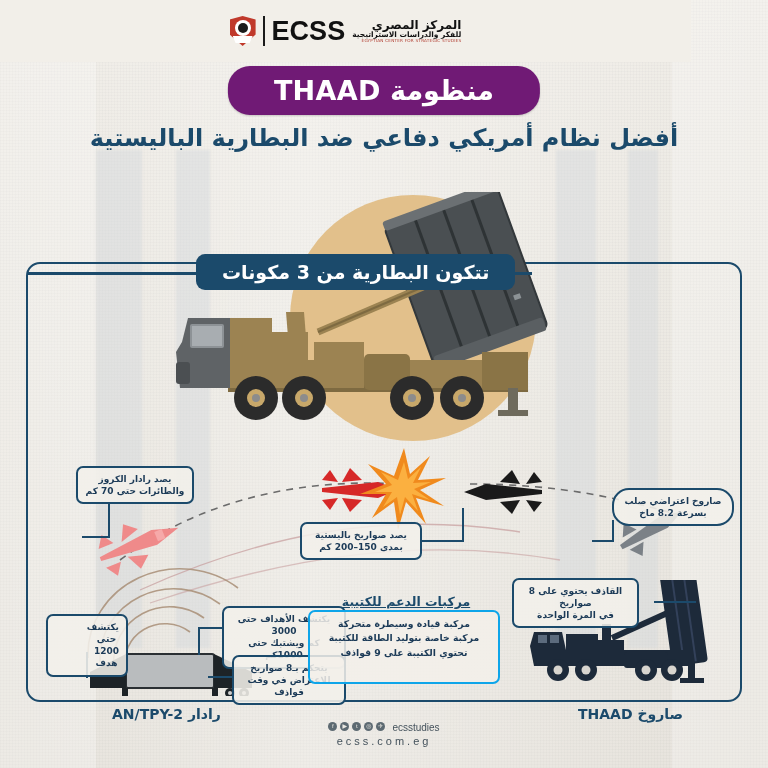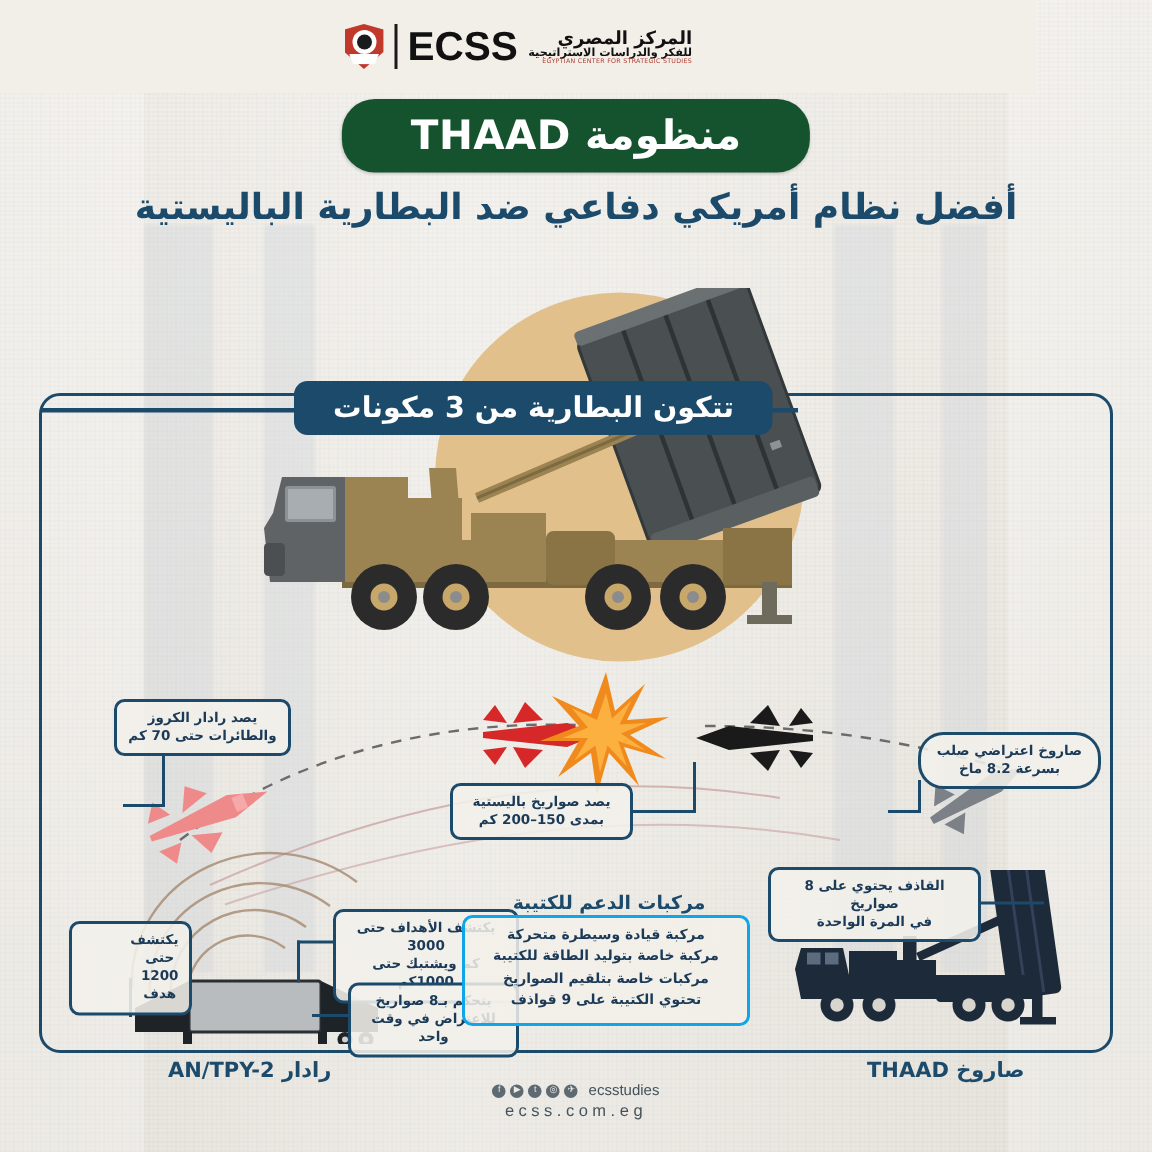--- a/index.html
+++ b/index.html
@@ -63,21 +63,21 @@
     font-weight:bold; font-size:27px; letter-spacing:0px; color:#111;
   }
   .logo-ar { text-align:right; line-height:1.05; direction:rtl; }
   .logo-ar .l1 { font-size:12px; font-weight:bold; color:#111; }
   .logo-ar .l2 { font-size:7.5px; font-weight:bold; color:#111; }
   .logo-ar .l3 { font-size:4.2px; color:#b03a2e; letter-spacing:.2px; }
 
   
   #title-pill {
     position:absolute; left:50%; transform:translateX(-50%); top:66px;
-    background:#14532d; color:#fff;
+    background:#701a75; color:#fff;
     padding:9px 46px; border-radius:22px;
     font-size:27px; font-weight:bold; white-space:nowrap;
     box-shadow:0 1px 2px rgba(0,0,0,.18);
     letter-spacing:.3px;
   }
   #subtitle {
     position:absolute; left:50%; transform:translateX(-50%); top:124px;
     color:#1b4a6b; font-size:24px; font-weight:bold; white-space:nowrap;
   }
 
@@ -111,39 +111,39 @@
     background:rgba(243,240,234,0.88);
     color:#1b3a57; font-weight:bold;
     text-align:center; line-height:1.35;
     padding:5px 7px; z-index:8;
   }
   .lead { position:absolute; background:#1b4a6b; z-index:7; }
 
   
   #support-title {
     position:absolute; left:316px; top:594px; width:180px;
-    text-align:center; color:#1b4a6b; font-weight:bold; font-size:12.5px; z-index:8;
+    text-align:center; color:#1b4a6b; font-weight:bold; font-size:12.5px; z-index:8;text-decoration:underline;
   }
   #support-box {
     position:absolute; left:308px; top:610px; width:192px; height:74px;
     border:2px solid #0ea5e9; border-radius:7px;
     background:rgba(243,240,234,0.85);
     color:#1b3a57; font-size:9.3px; font-weight:bold;
     line-height:1.55; text-align:center; padding:5px 6px; z-index:8;
   }
 
   
   .caption {
     position:absolute; color:#1b4a6b; font-weight:bold; font-size:14px; z-index:8;text-align:center;
   }
 
   
   #footer { position:absolute; left:0; top:722px; width:768px; text-align:center; }
   #social-row {
-    display:flex; align-items:center; justify-content:center; gap:3px;
+    display:flex; justify-content:center; gap:3px;
     direction:ltr; font-family:"Liberation Sans", sans-serif;
   }
   .sicon {
     width:9px; height:9px; border-radius:50%;
     background:#5d6a72; color:#eceae4;
     font-size:6px; line-height:9px; text-align:center;
     display:inline-block;
   }
   #social-handle {
     font-size:10px; color:#44525c; margin-left:4px;
@@ -368,50 +368,49 @@
 <div class="lead" style="left:420px;top:540px;width:44px;height:2px;"></div>
 <div class="lead" style="left:462px;top:508px;width:2px;height:34px;"></div>
 
 <div class="callout" style="left:612px;top:488px;width:122px;font-size:9px;border-radius:17px;">
   <div>صاروخ اعتراضي صلب</div>
   <div>بسرعة 8.2 ماخ</div>
 </div>
 <div class="lead" style="left:612px;top:520px;width:2px;height:22px;"></div>
 <div class="lead" style="left:592px;top:540px;width:22px;height:2px;"></div>
 
-<div class="callout" style="left:512px;top:578px;width:142px;font-size:9px;">
+<div class="callout" style="left:512px;top:578px;width:127px;font-size:9px;">
   <div>القاذف يحتوي على 8 صواريخ</div>
   <div>في المرة الواحدة</div>
 </div>
 <div class="lead" style="left:654px;top:601px;width:42px;height:2px;"></div>
 
 <div class="callout" style="left:46px;top:614px;width:82px;font-size:9px;padding-left:46px;">
   <div>يكتشف</div>
   <div>حتى 1200 هدف</div>
 </div>
 <div class="lead" style="left:86px;top:652px;width:2px;height:26px;"></div>
 
 <div class="callout" style="left:222px;top:606px;width:124px;font-size:9px;">
   <div>يكتشف الأهداف حتى 3000</div>
   <div>كم ويشتبك حتى 1000كم</div>
 </div>
 <div class="lead" style="left:198px;top:627px;width:26px;height:2px;"></div>
 <div class="lead" style="left:198px;top:627px;width:2px;height:28px;"></div>
 
 <div class="callout" style="left:232px;top:655px;width:114px;font-size:9px;">
   <div>يتحكم بـ8 صواريخ</div>
-  <div>للاعتراض في وقت واحد</div>
+  <div>للاعتراض في وقت قواذف</div>
 </div>
 <div class="lead" style="left:208px;top:676px;width:26px;height:2px;"></div>
 
 <div id="support-title">مركبات الدعم للكتيبة</div>
 <div id="support-box">
   <div>مركبة قيادة وسيطرة متحركة</div>
   <div>مركبة خاصة بتوليد الطاقة للكتيبة</div>
-  <div>مركبات خاصة بتلقيم الصواريخ</div>
   <div>تحتوي الكتيبة على 9 قواذف</div>
 </div>
 
 <div class="caption" style="left:112px;top:706px;">رادار AN/TPY-2</div>
 <div class="caption" style="left:578px;top:706px;">صاروخ THAAD</div>
 
 <div id="footer">
   <div id="social-row">
     <span class="sicon">f</span>
     <span class="sicon">▶</span>

